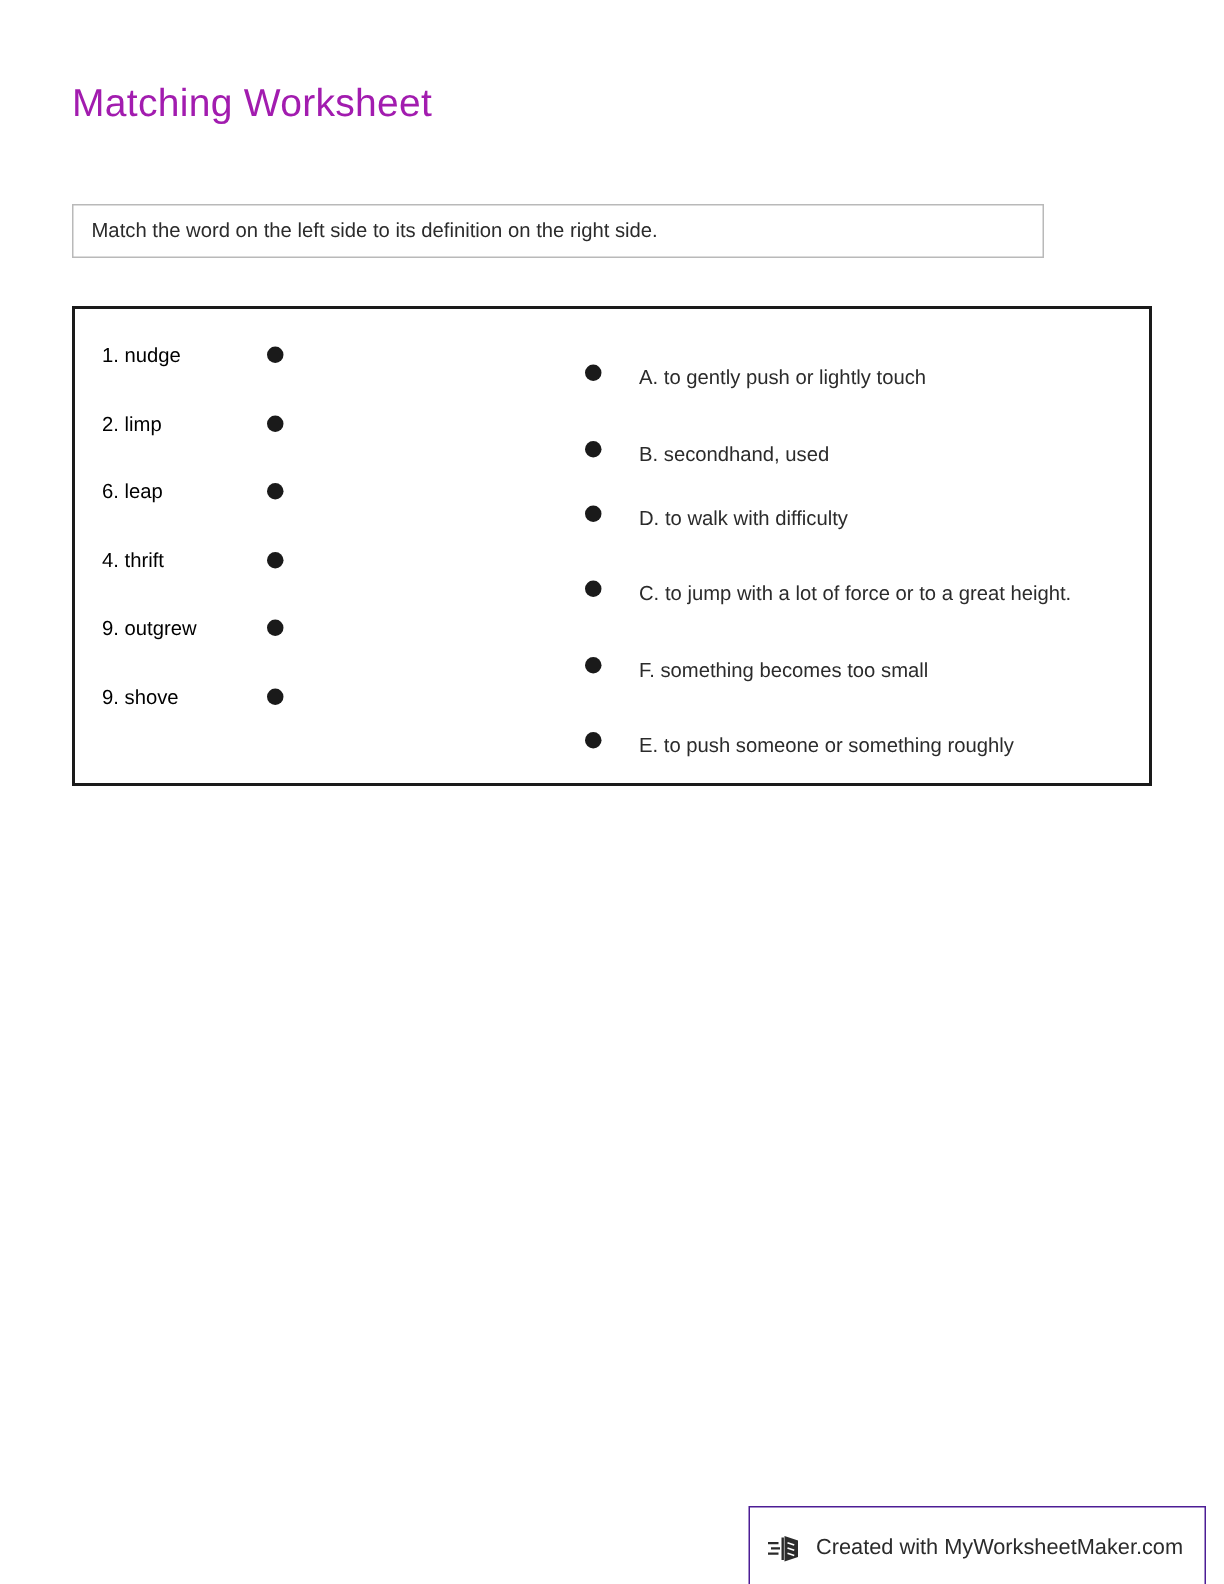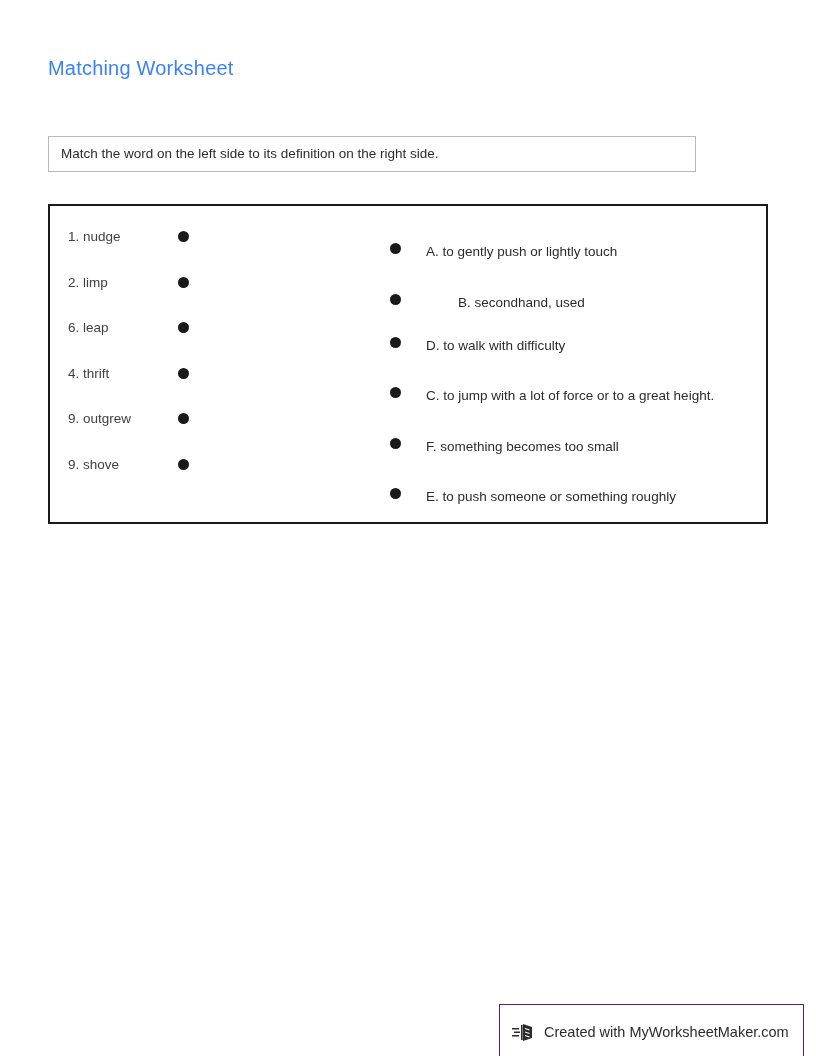--- a/index.html
+++ b/index.html
@@ -22,24 +22,24 @@
     top: 0;
     width: 816px;
     height: 1056px;
   }
 
   
   .title {
     position: absolute;
     left: 48px;
     top: 48px;
-    font-size: 20px;
+    font-size: 26px;
     font-weight: 400;
     letter-spacing: 0.2px;
-    color: #3b82f6;
+    color: #a21caf;
     line-height: 40px;
     white-space: nowrap;
   }
 
   
   .instructions-box {
     position: absolute;
     left: 48px;
     top: 136px;
     width: 648px;
@@ -84,21 +84,21 @@
 
   
   .left-row {
     position: relative;
     height: 45.5px;
     display: flex;
     align-items: flex-start;
   }
   .left-label {
     font-size: 13.5px;
-    color: #404040;
+    color: #000000;
     line-height: 18px;
     width: 110px;
     white-space: nowrap;
   }
   .dot {
     width: 11px;
     height: 11px;
     border-radius: 50%;
     background: #1a1a1a;
     flex: 0 0 auto;
@@ -110,21 +110,20 @@
 
   
   .right-row {
     position: relative;
     display: flex;
     align-items: flex-start;
     margin-bottom: 27.5px;
   }
   .right-row.tall {
     margin-bottom: 20px;
-    gap: 32px;
   }
   .right-dot {
     margin-right: 25px;
   }
   .right-text {
     font-size: 13.5px;
     color: #2b2b2b;
     line-height: 23px;
     padding-left: 15px;
     text-indent: -15px;

